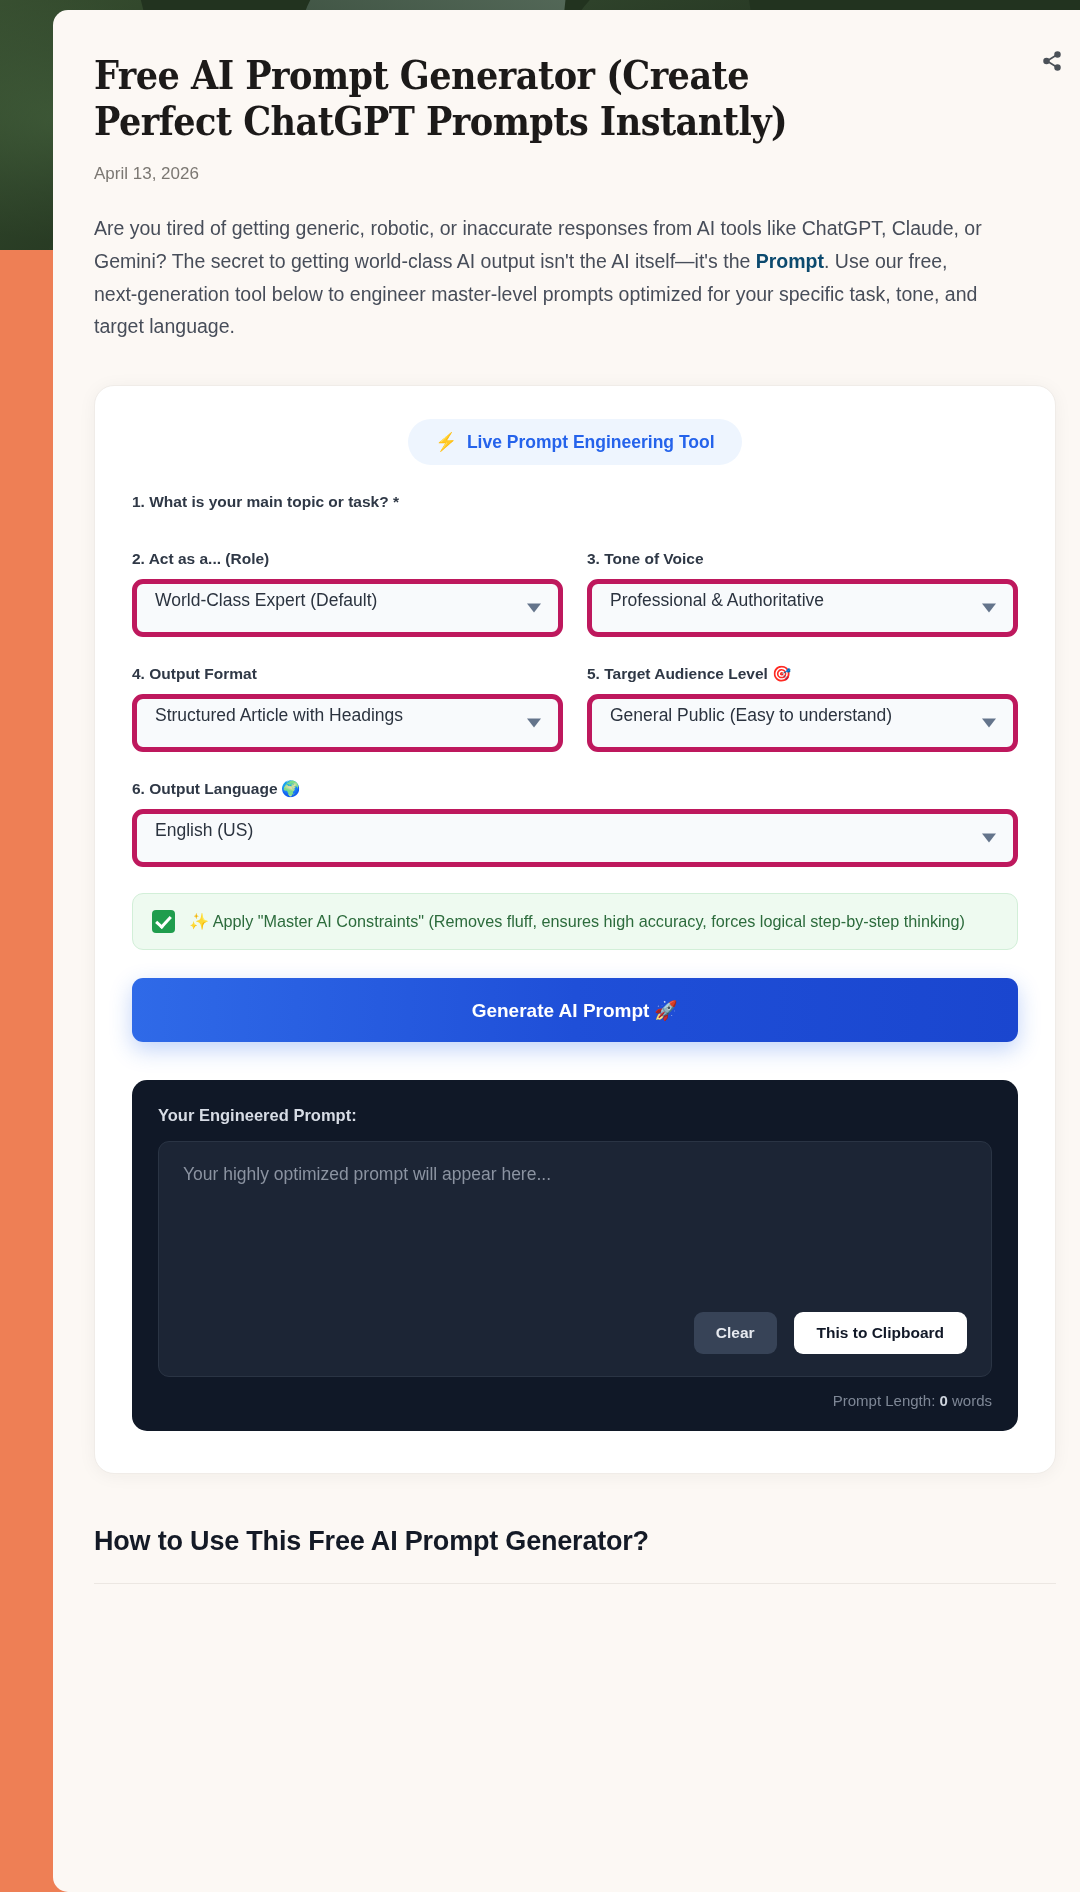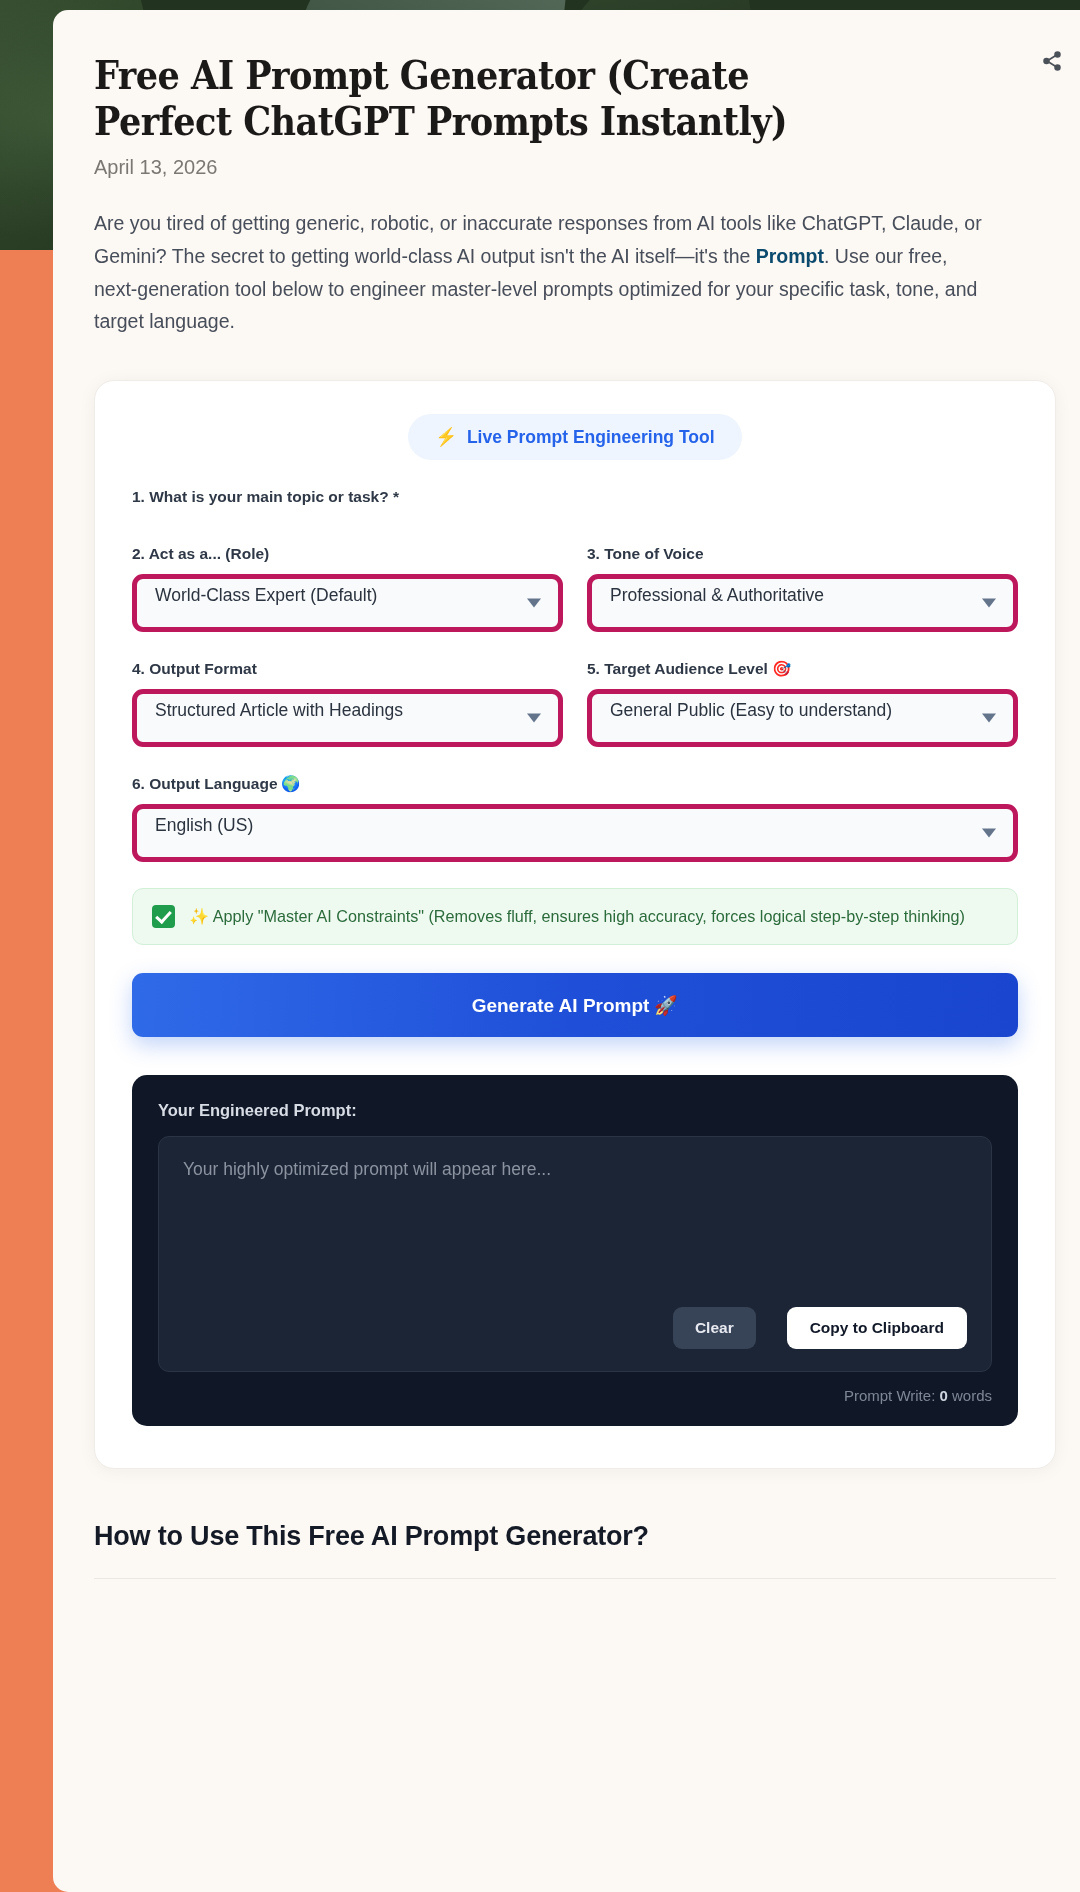--- a/index.html
+++ b/index.html
@@ -85,22 +85,22 @@
     line-height: 1.18;
     font-weight: 700;
     color: #1c1a19;
     letter-spacing: -0.6px;
     max-width: 780px;
     transform: scaleX(0.9);
     transform-origin: left center;
   }
 
   .post-date {
-    margin-top: 12px;
-    font-size: 20px;
+    margin-top: 20px;
+    font-size: 17px;
     color: #7b7772;
   }
 
   .h2 {
     margin-top: 44px;
     font-size: 32px;
     font-weight: 700;
     color: #1a1f2c;
     letter-spacing: -0.4px;
   }
@@ -264,21 +264,21 @@
     flex-direction: column;
   }
   .output-placeholder {
     font-size: 17.5px;
     color: #8b93a1;
   }
   .output-actions {
     margin-top: auto;
     display: flex;
     justify-content: flex-end;
-    gap: 31px;
+    gap: 17px;
   }
   .btn-clear {
     background: #374357;
     color: #e7eaf0;
     border: none;
     border-radius: 9px;
     padding: 12px 22px;
     font-size: 15.5px;
     font-weight: 700;
     font-family: "Liberation Sans", sans-serif;
@@ -413,24 +413,24 @@
       </div>
 
       <button class="generate-btn">Generate AI Prompt 🚀</button>
 
       <div class="output-panel">
         <div class="output-title">Your Engineered Prompt:</div>
         <div class="output-area">
           <div class="output-placeholder">Your highly optimized prompt will appear here...</div>
           <div class="output-actions">
             <button class="btn-clear">Clear</button>
-            <button class="btn-copy">Copy to Clipboard</button>
+            <button class="btn-copy">This to Clipboard</button>
           </div>
         </div>
-        <div class="prompt-length"><span>Prompt Write: </span><b>0</b><span> words</span></div>
+        <div class="prompt-length"><span>Prompt Length: </span><b>0</b><span> words</span></div>
       </div>
 
     </div>
 
     <h2 class="bottom-h2">How to Use This Free AI Prompt Generator?</h2>
     <div class="divider"></div>
 
   </div>
 </div>
 

